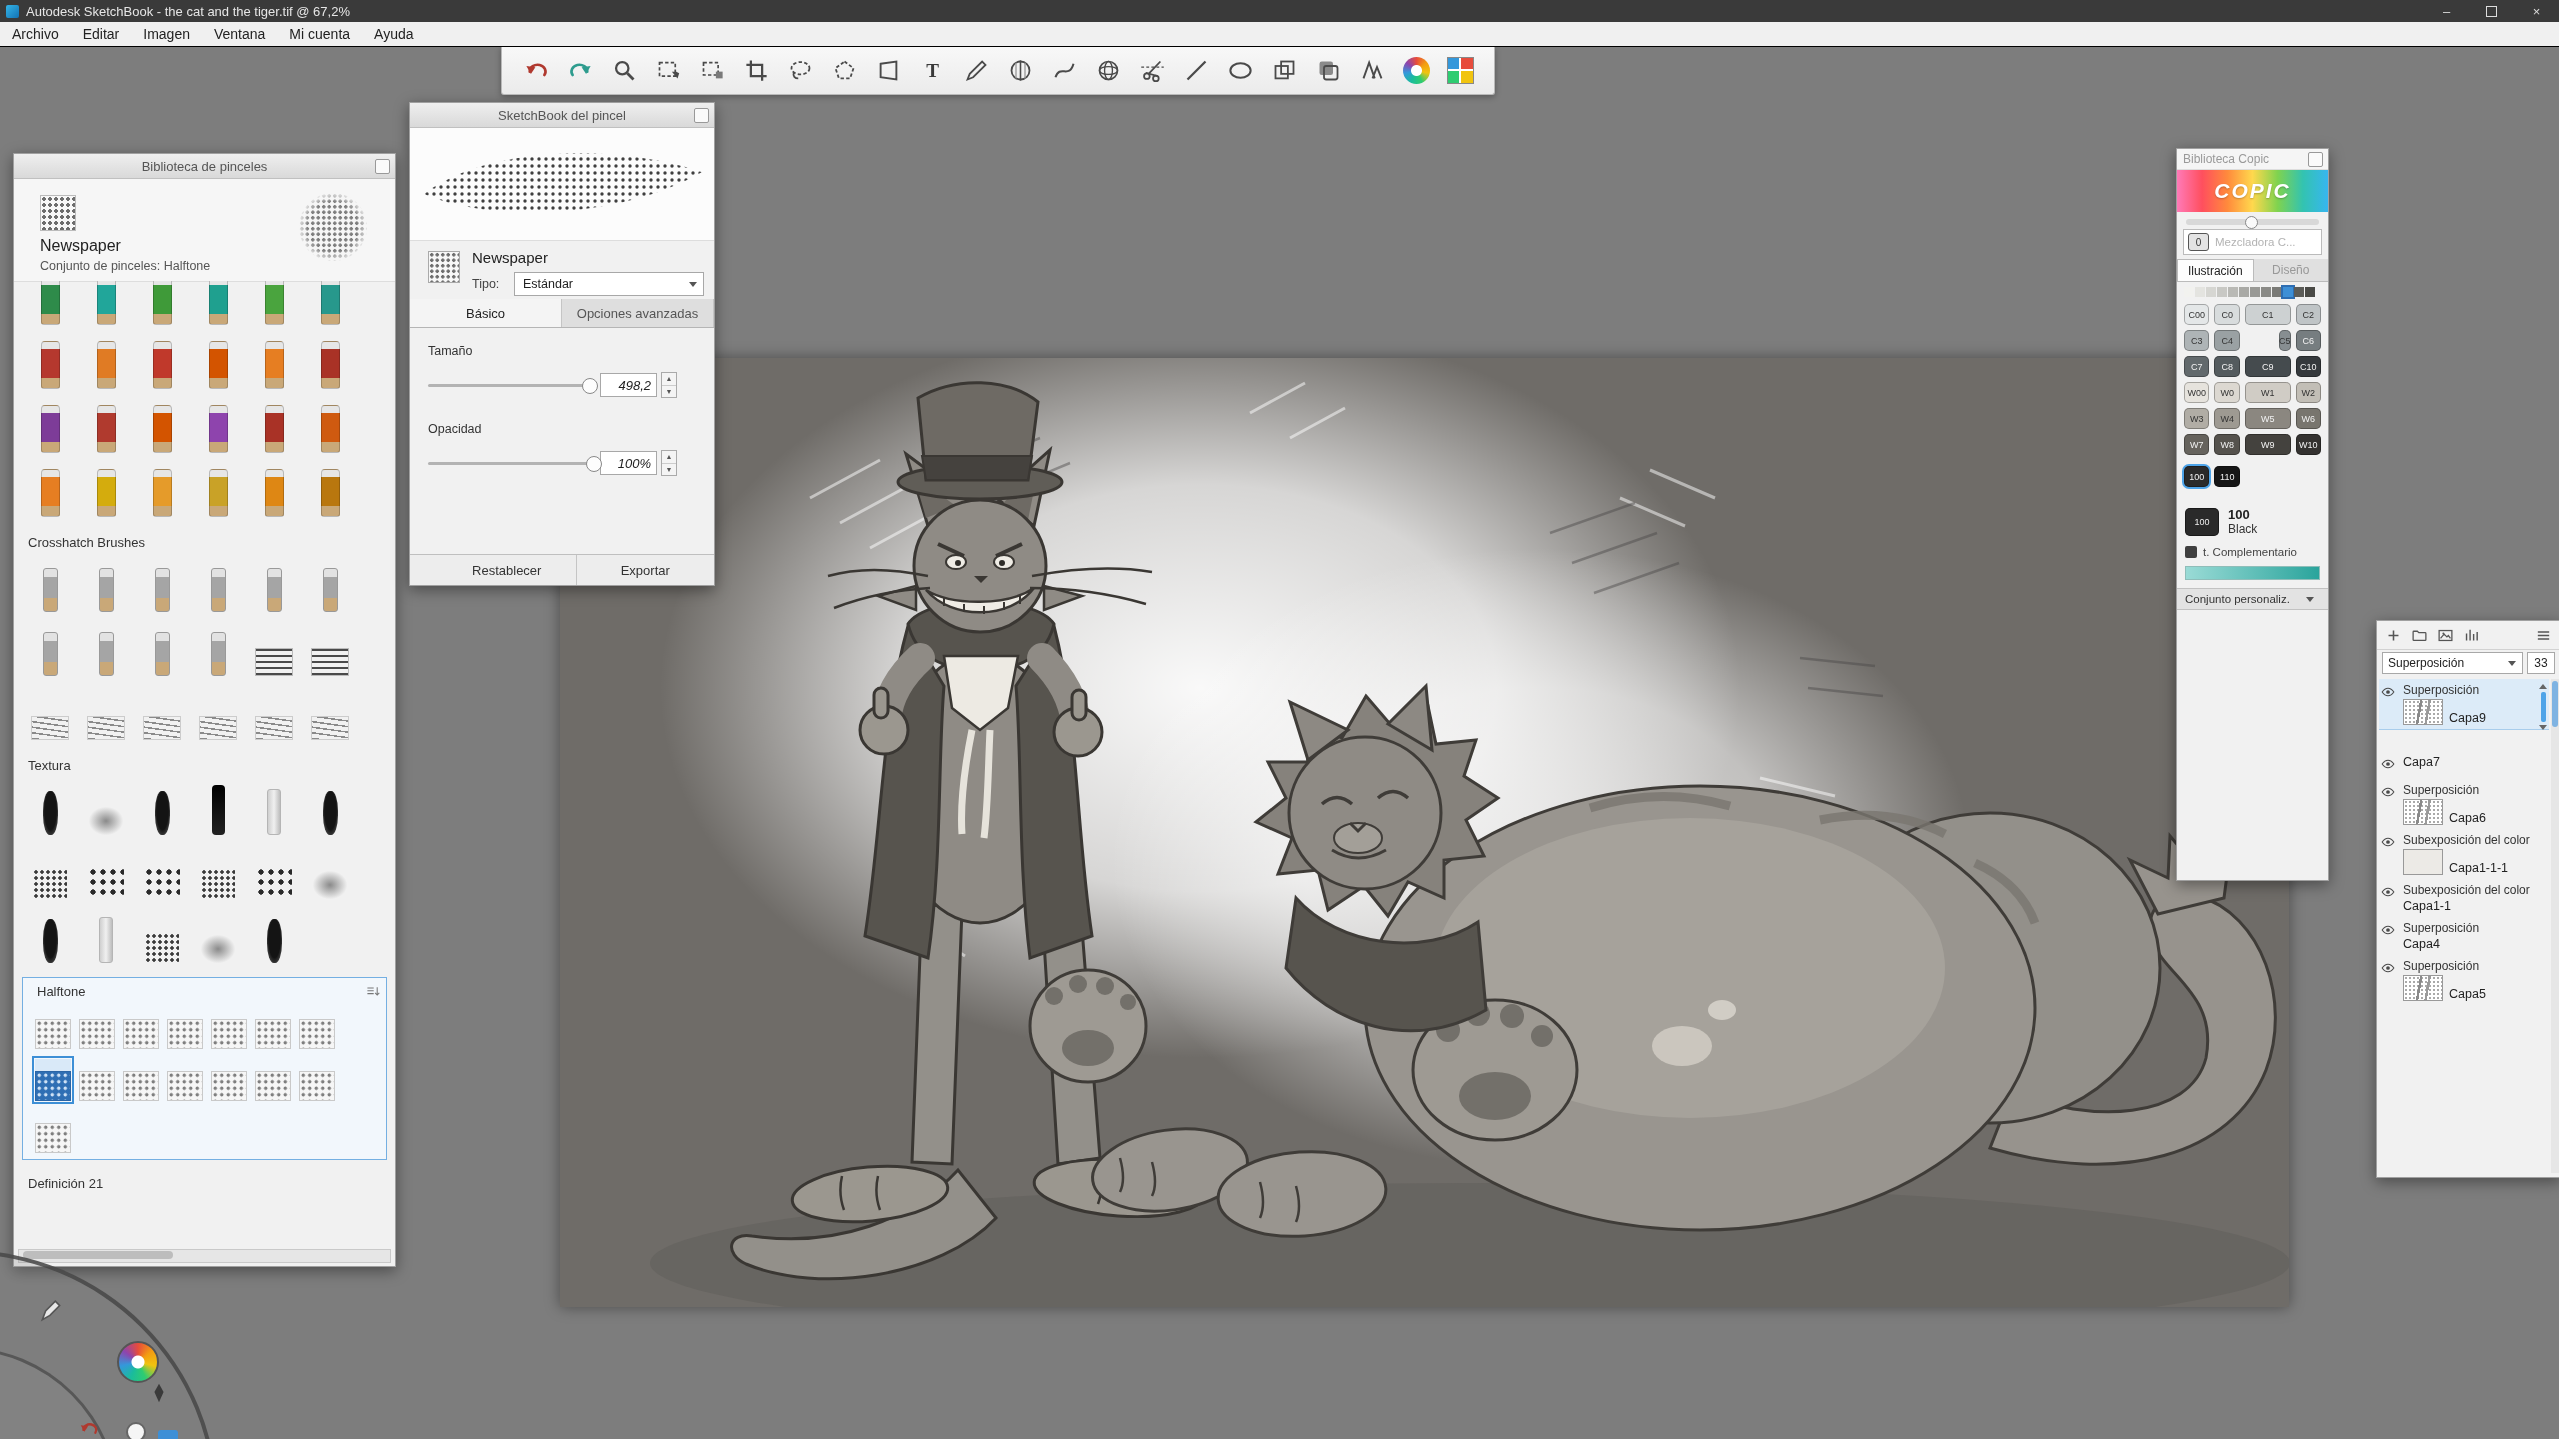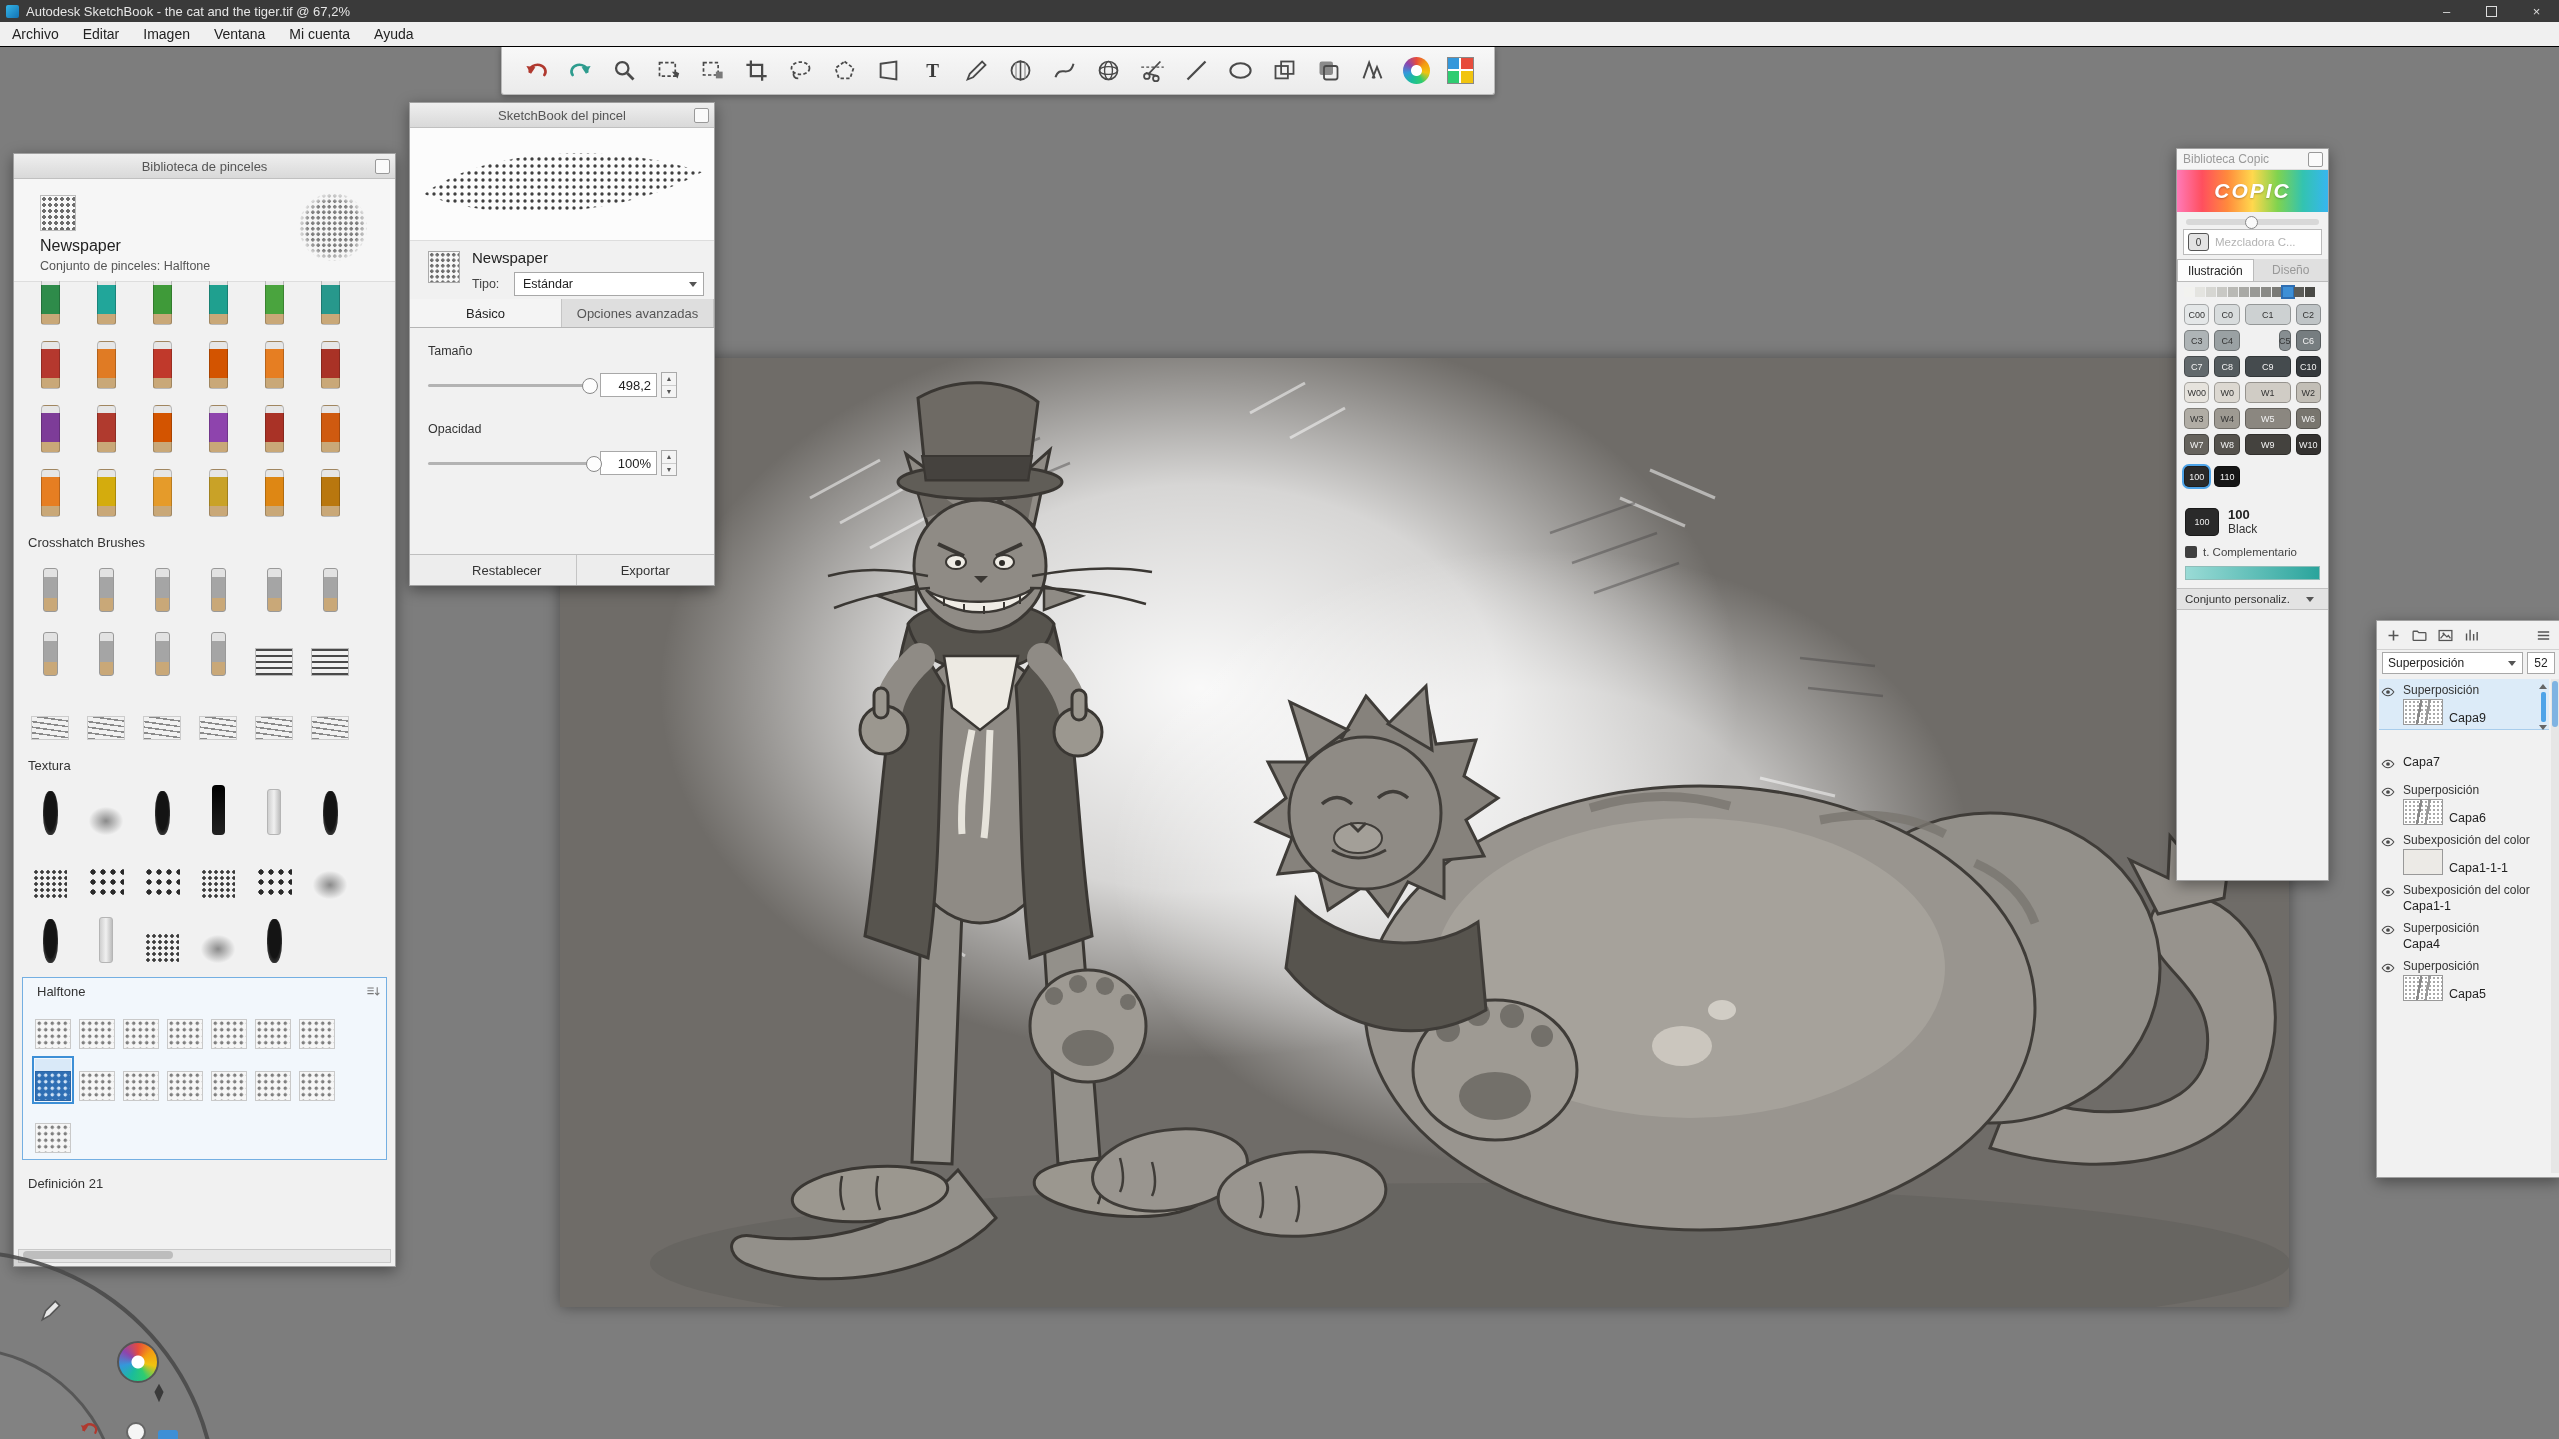--- a/index.html
+++ b/index.html
@@ -98,21 +98,21 @@
              font-size:12.5px;display:flex;align-items:center;padding-left:8px;}
   .caret{width:0;height:0;border-left:4px solid transparent;border-right:4px solid transparent;border-top:5px solid #555;
          margin-left:auto;margin-right:6px;}
   .pp-tabs{display:flex;height:28px;background:#dedede;border-bottom:1px solid #b5b5b5;}
   .pp-tabs .tab{flex:1;display:flex;align-items:center;justify-content:center;font-size:13px;color:#555;
                 border-right:1px solid #c5c5c5;}
   .pp-tabs .tab.active{background:#f4f4f4;color:#222;}
   .pp-body{position:relative;height:248px;}
   .slider-group{padding:16px 18px 8px;}
   .slider-label{font-size:12.5px;color:#333;margin-bottom:14px;}
-  .slider-row{display:flex;align-items:center;gap:4px;}
+  .slider-row{display:flex;align-items:center;gap:4px;font-style:italic;}
   .slider-track{position:relative;width:168px;height:3px;background:#b3b3b3;border-radius:2px;}
   .slider-thumb{position:absolute;top:-6px;width:14px;height:14px;border-radius:50%;background:#fdfdfd;border:1px solid #888;}
   .slider-value{width:50px;height:22px;background:#fff;border:1px solid #a8a8a8;font-size:13px;
                 display:flex;align-items:center;justify-content:flex-end;padding-right:5px;}
   .st{width:14px;height:24px;display:flex;flex-direction:column;border:1px solid #aaa;background:#f4f4f4;}
   .st span{flex:1;display:flex;align-items:center;justify-content:center;font-size:7px;color:#555;}
   .st span:first-child{border-bottom:1px solid #ccc;}
   .pp-buttons{position:absolute;left:0;right:0;bottom:0;height:30px;display:flex;border-top:1px solid #bfbfbf;}
   .pp-btn{flex:1;display:flex;align-items:center;justify-content:center;font-size:13px;background:#ededed;color:#333;}
   .pp-btn:first-child{border-right:1px solid #c5c5c5;padding-left:28px;}
@@ -871,21 +871,21 @@
             </svg></span>
           <span class="licon"><svg viewBox="0 0 24 24" width="17" height="17">
               <path d="M4 7h16M4 12h16M4 17h16" stroke="#555" stroke-width="2"></path>
             </svg></span>
         </div>
       <div class="layers-blend-row">
         <span class="blend-select">
           <span>Superposición</span>
           <span class="caret"></span>
         </span>
-        <span class="opacity-box">52</span>
+        <span class="opacity-box">33</span>
       </div>
       <div class="layers-list">
           <div class="layer-row sel">
             <span class="eye"><svg viewBox="0 0 24 24" width="14" height="14">
                 <path d="M2 12c3-4.5 6.5-6.5 10-6.5S19 7.5 22 12c-3 4.5-6.5 6.5-10 6.5S5 16.5 2 12z" fill="none" stroke="#4a4a4a" stroke-width="1.8"></path>
                 <circle cx="12" cy="12" r="3.2" fill="#4a4a4a"></circle>
               </svg></span>
             <div class="l-main">
               <div class="blend-text">Superposición</div>
               <div class="l-line">

